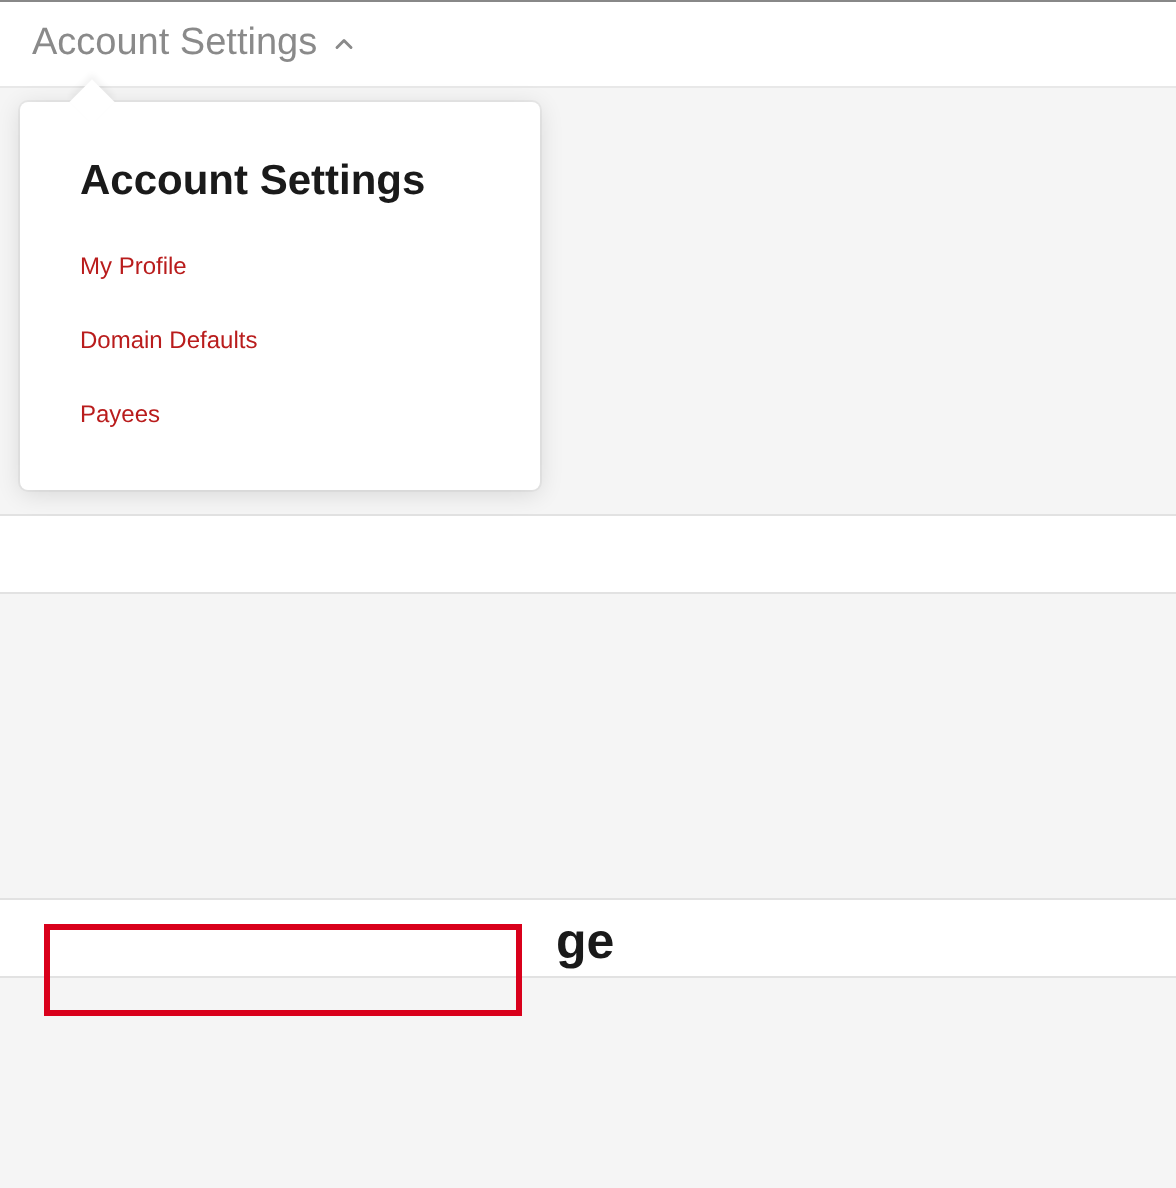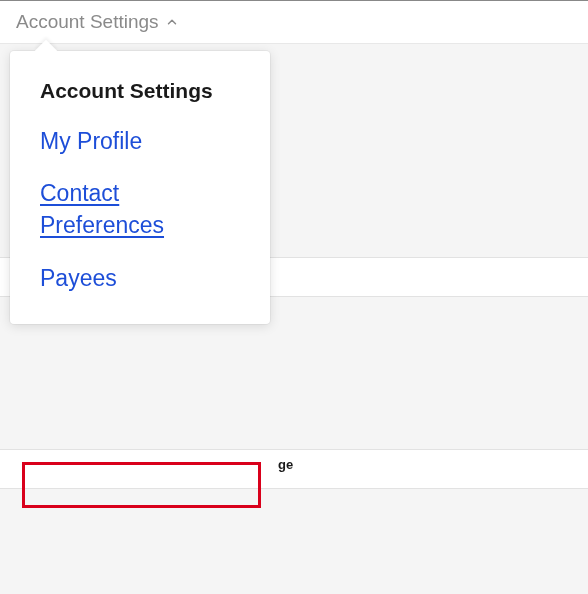--- a/index.html
+++ b/index.html
@@ -57,23 +57,23 @@
     }
     .dropdown-header {
       font-size: 21px;
       font-weight: 700;
       color: #1a1a1a;
       padding: 0 30px 12px 30px;
     }
     .menu-item {
       display: block;
       padding: 10px 30px;
-      font-size: 23px;
+      font-size: 12px;
       font-weight: 400;
-      color: #1d4ed8;
+      color: #b91c1c;
       text-decoration: none;
       cursor: pointer;
       line-height: 1.4;
     }
     .menu-item.highlighted {
       text-decoration: underline;
       text-underline-offset: 3px;
     }
     .highlight-box {
       position: absolute;
@@ -94,21 +94,21 @@
       height: 40px;
     }
     .bg-line.two {
       top: 448px;
       height: 40px;
     }
     .ge-text {
       position: absolute;
       top: 456px;
       left: 278px;
-      font-size: 13px;
+      font-size: 25px;
       font-weight: 700;
       color: #1a1a1a;
     }
   </style>
 </head>
 <body>
 
 <div class="bg-line one"></div>
 <div class="bg-line two"></div>
 <span class="ge-text">ge</span>
@@ -119,17 +119,17 @@
     <svg width="14" height="14" viewBox="0 0 24 24" fill="none" stroke="#8a8a8a" stroke-width="2.5" stroke-linecap="round" stroke-linejoin="round">
       <polyline points="18 15 12 9 6 15"></polyline>
     </svg>
   </span>
 </div>
 
 <div class="dropdown">
   <div class="dropdown-header">Account Settings</div>
 
   <a class="menu-item">My Profile</a>
-  <a class="menu-item highlighted">Contact Preferences</a>
+  <a class="menu-item">Domain Defaults</a>
   <a class="menu-item">Payees</a>
 </div>
 
 <div class="highlight-box" style="top:461px; left:22px; width:239px; height:46px;"></div>
 
 </body></html>

